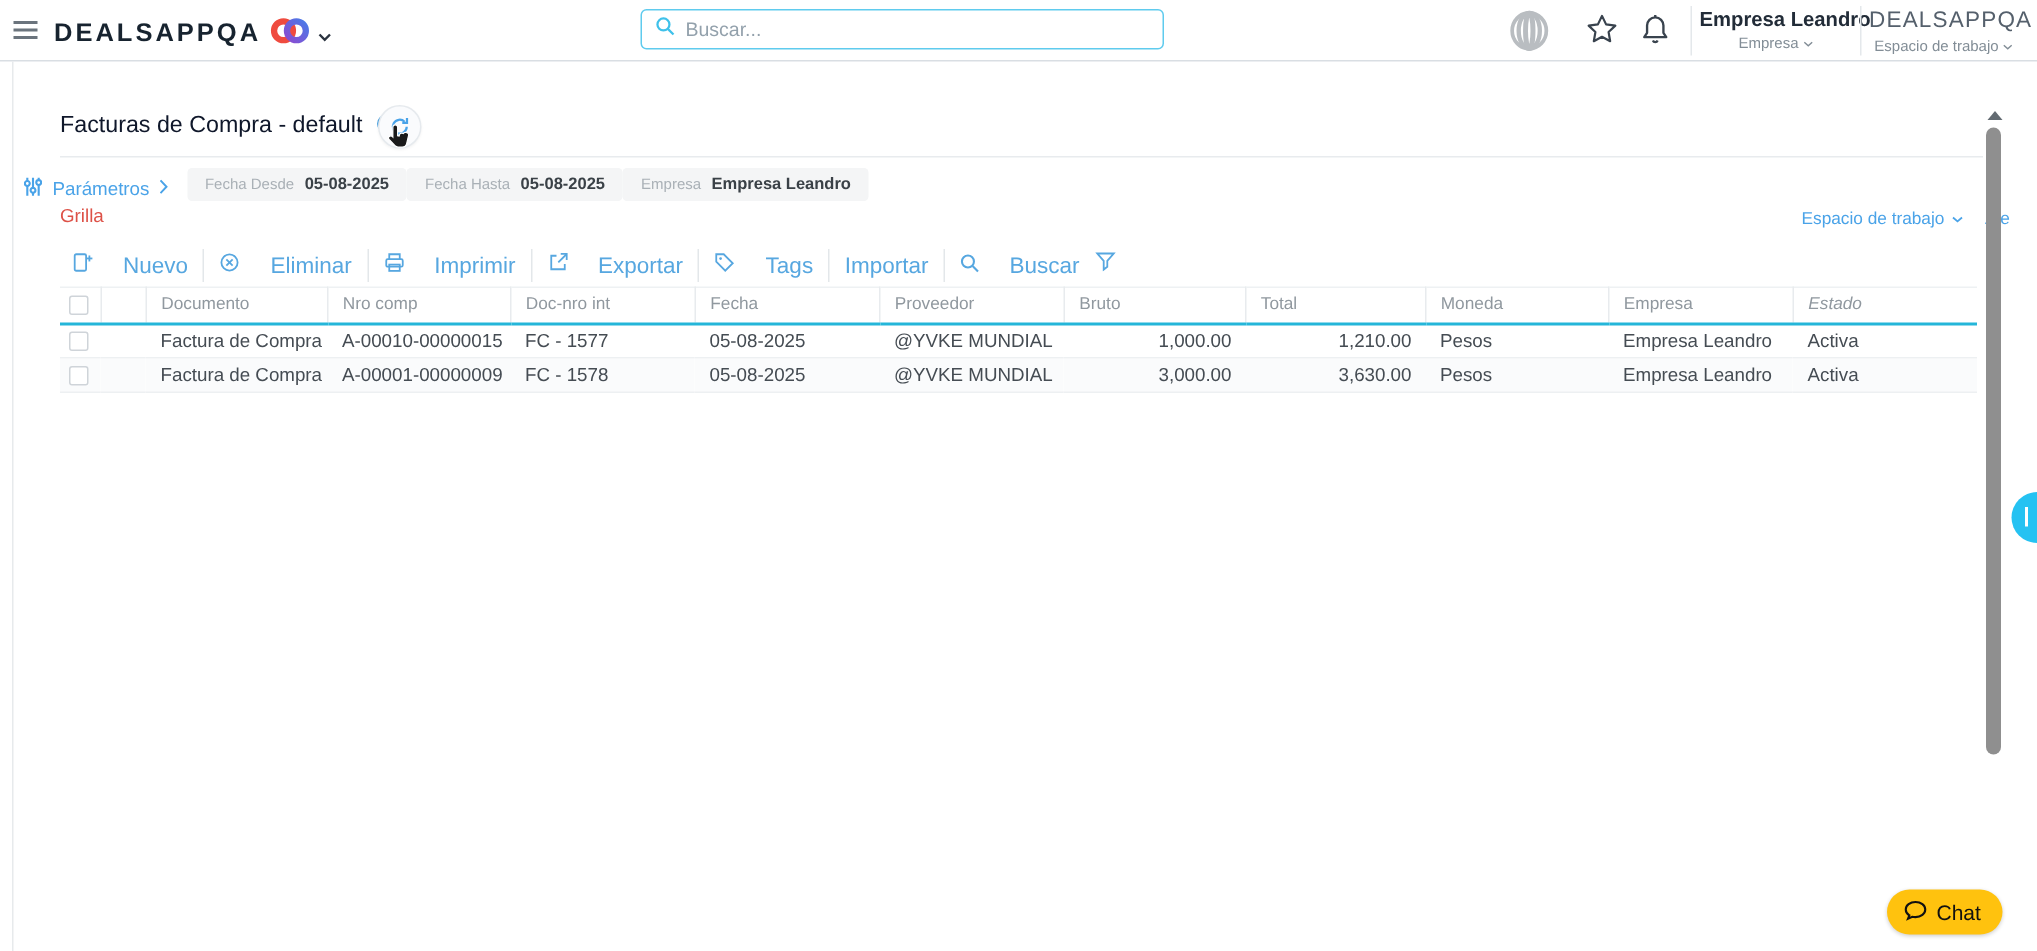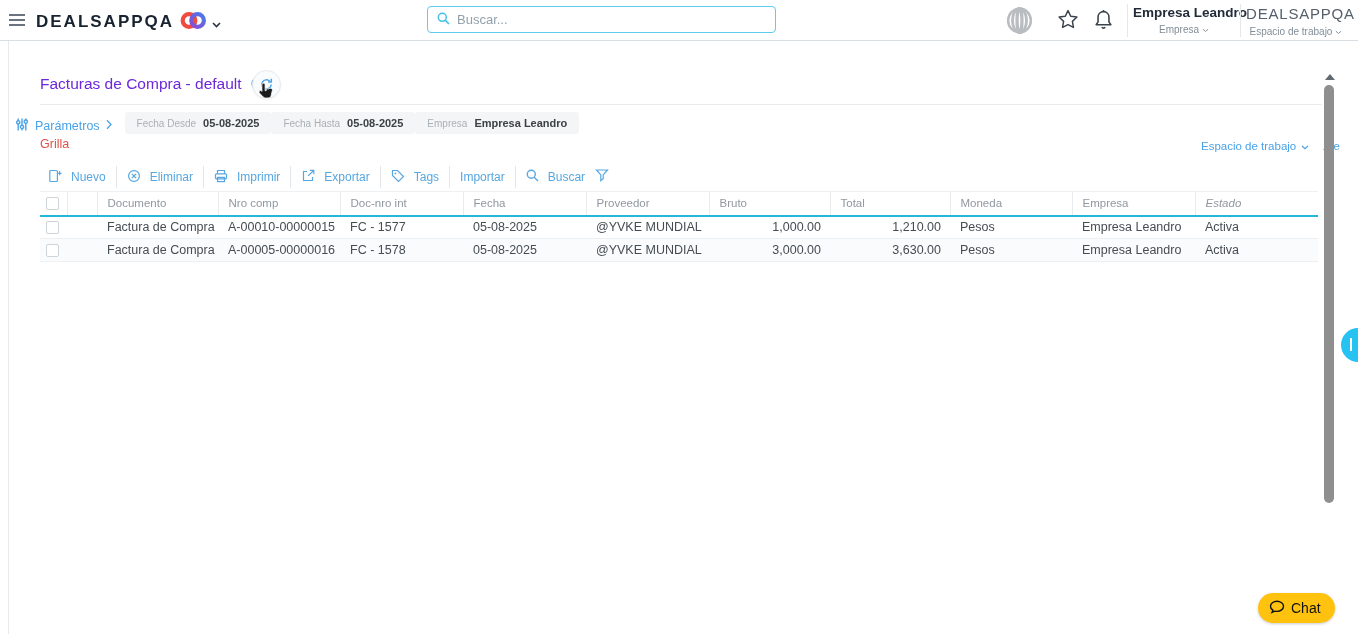--- a/index.html
+++ b/index.html
@@ -30,42 +30,42 @@
   .top-sep { position:absolute; top:4px; width:1px; height:33px; background:#e4e8eb; }
   .selector { position:absolute; top:5px; text-align:center; cursor:pointer; }
   .sel-company { left:1133px; width:102px; }
   .sel-workspace { left:1246px; width:100px; }
   .sel-name-main { font-size:13.5px; font-weight:700; color:#222c38; white-space:nowrap; }
   .sel-name-ws { font-size:15px; font-weight:400; color:#55606c; letter-spacing:0.8px; white-space:nowrap; }
   .sel-sub { font-size:10px; color:#828d96; margin-top:4px; display:flex; align-items:center; justify-content:center; gap:3px; }
   
   .left-hairline { position:absolute; left:8px; top:41px; bottom:0; width:1px; background:#e7eaec; }
   .page-title-row { position:absolute; left:40px; top:74px; display:flex; align-items:center; }
-  .page-title { font-size:15.5px; font-weight:500; color:#6d28d9; }
+  .page-title { font-size:15.5px; font-weight:500; color:#0f172a; }
   .info-ico { margin-left:9px; margin-top:2px; cursor:pointer; }
   .refresh-btn { position:absolute; left:252px; top:70px; width:29px; height:29px; border-radius:50%;
                  border:1px solid #e6eaee; background:#fafbfd; box-shadow:0 1px 2px rgba(0,0,0,.05);
                  display:flex; align-items:center; justify-content:center; cursor:pointer; }
   .cursor-graphic { position:absolute; left:258px; top:82px; z-index:30; pointer-events:none; }
   .title-divider { position:absolute; left:40px; top:104px; width:1282px; height:1px; background:#e8ebee; }
   .params-row { position:absolute; left:16px; top:112px; height:22px; display:flex; align-items:flex-end; }
   .params-link { display:flex; align-items:center; color:#4aa3e8; font-size:12.5px; cursor:pointer; }
   .params-link .lbl { margin-left:7px; margin-right:6px; }
   .pills { display:flex; margin-left:13px; }
   .pill { background:#f4f5f6; border-radius:3px; height:22px; display:flex; align-items:center;
           padding:0 12px; cursor:pointer; white-space:nowrap; }
   .pill .p-lbl { font-size:10px; color:#a9b0b6; margin-right:7px; }
   .pill .p-val { font-size:11px; font-weight:700; color:#3a4147; }
   .view-label { position:absolute; left:40px; top:137px; font-size:12.5px; color:#dd5147; }
   .right-links { position:absolute; top:140px; left:1201px; font-size:11.5px; color:#4aa3e8; display:flex; }
   .ws-link { display:flex; align-items:center; gap:5px; cursor:pointer; }
   .alerts-link { margin-left:14px; width:17px; overflow:hidden; white-space:nowrap; cursor:pointer; }
   
   .toolbar { position:absolute; left:48px; top:165px; height:24px; display:flex; align-items:center; color:#57a7e0; }
-  .tb-item { display:flex; align-items:center; gap:9px; font-size:12px; cursor:pointer; white-space:nowrap; }
+  .tb-item { display:flex; align-items:center; gap:20px; font-size:15px; cursor:pointer; white-space:nowrap; }
   .tb-sep { width:1px; height:22px; background:#e3e7ea; margin:0 10px; }
   .tb-funnel { margin-left:10px; cursor:pointer; }
   
   .grid { position:absolute; left:40px; top:191px; width:1278px; border-collapse:collapse; table-layout:fixed;
           font-size:12.5px; color:#454c53; }
   .grid thead th { height:24px; font-weight:400; font-size:11.5px; color:#90989f; text-align:left;
                    padding:0 0 0 10px; border-top:1px solid #eef1f3; border-right:1px solid #e8ebee;
                    border-bottom:2px solid #25b6d9; background:#fff; overflow:hidden; white-space:nowrap; cursor:pointer; }
   .grid thead th.no-r { border-right:none;font-style:italic; }
   .grid tbody td { height:23px; padding:0 0 0 10px; border-bottom:1px solid #edf0f2;
@@ -373,21 +373,21 @@
         <td class="num">1,000.00</td>
         <td class="num">1,210.00</td>
         <td>Pesos</td>
         <td>Empresa Leandro</td>
         <td>Activa</td>
       </tr>
       <tr class="alt">
         <td class="chk-cell"><span class="cbx"></span></td>
         <td></td>
         <td>Factura de Compra</td>
-        <td>A-00005-00000016</td>
+        <td>A-00001-00000009</td>
         <td>FC - 1578</td>
         <td>05-08-2025</td>
         <td>@YVKE MUNDIAL</td>
         <td class="num">3,000.00</td>
         <td class="num">3,630.00</td>
         <td>Pesos</td>
         <td>Empresa Leandro</td>
         <td>Activa</td>
       </tr>
     </tbody>

